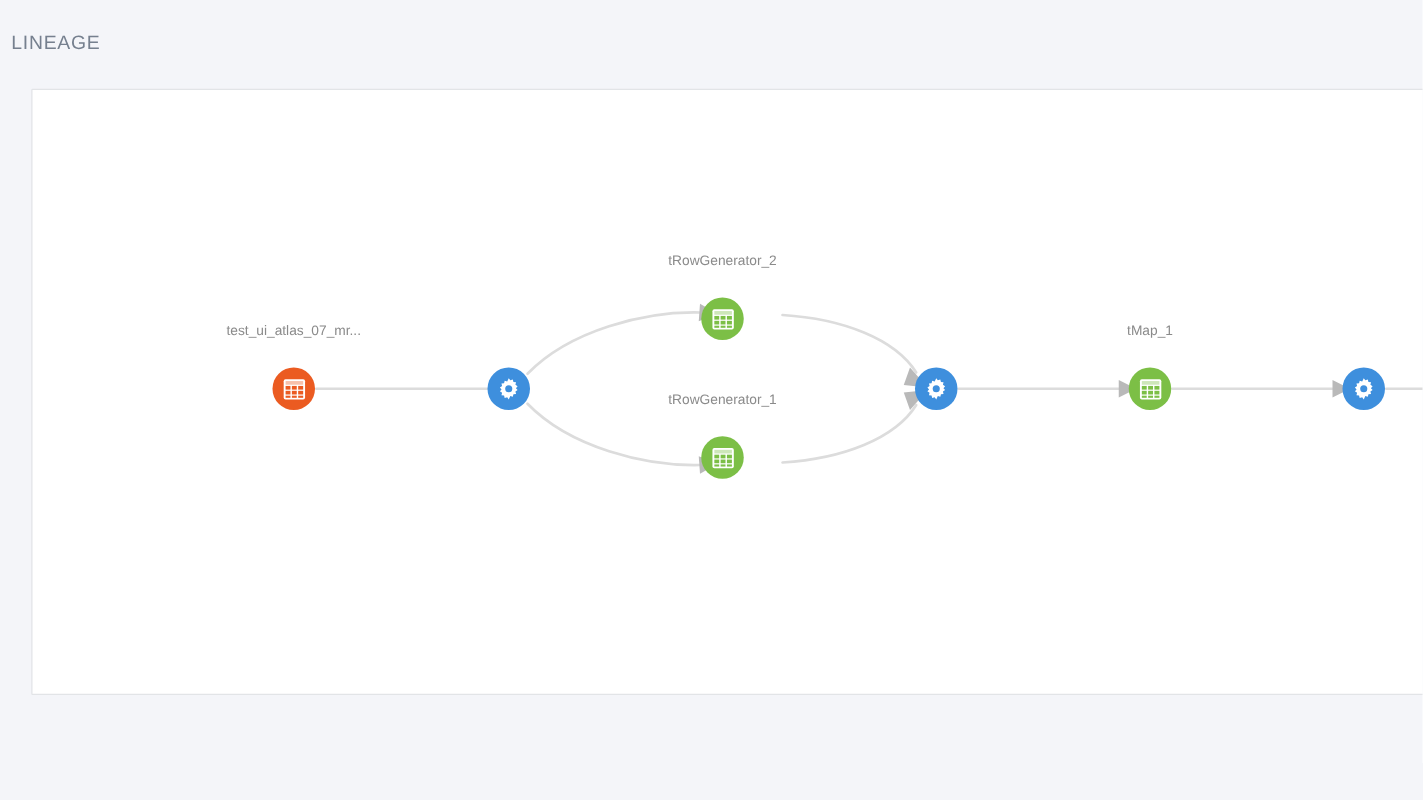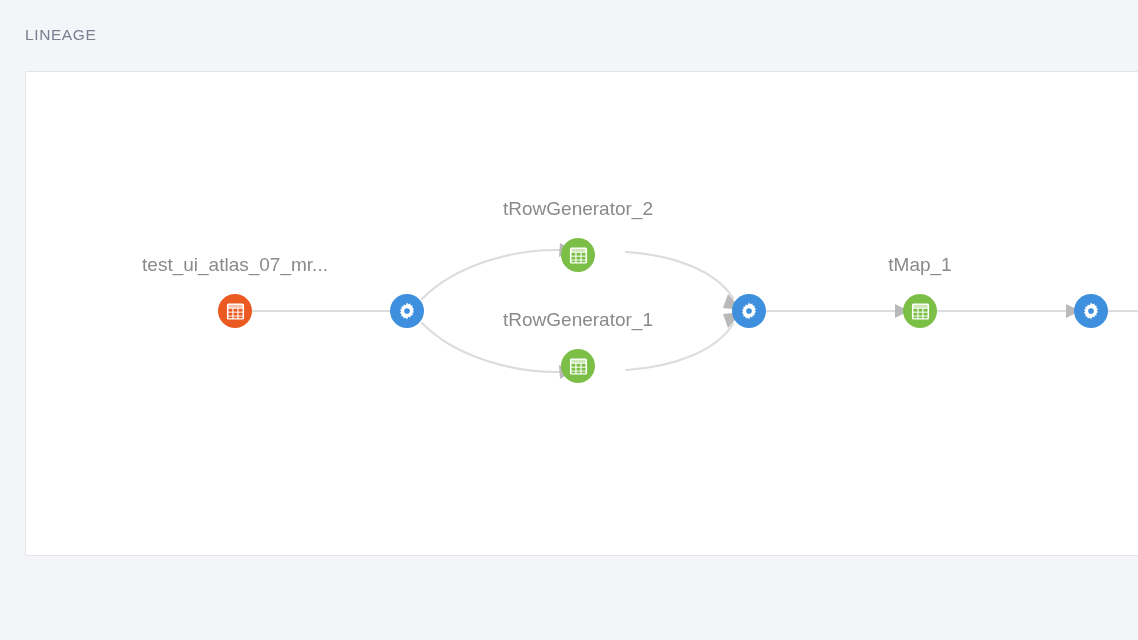--- a/index.html
+++ b/index.html
@@ -13,21 +13,21 @@
     height: 640px;
     background: #f4f5f9;
     font-family: "Liberation Sans", sans-serif;
     overflow: hidden;
     position: relative;
   }
 
   
   #page-title {
     position: absolute;
-    left: 25px;
+    left: 9px;
     top: 24px;
     font-size: 15.5px;
     letter-spacing: 0.6px;
     color: #76808f;
     font-weight: 400;
     line-height: 22px;
     white-space: nowrap;
     user-select: none;
   }
 
@@ -91,21 +91,21 @@
   }
   .node-circle.orange { background: #eb5b21; }
   .node-circle.green  { background: #7cbf46; }
   .node-circle.blue   { background: #3e8fdd; }
 
   .node-label {
     position: absolute;
     top: -55px;
     left: 0;
     transform: translateX(-50%);
-    font-size: 19px;
+    font-size: 11px;
     color: #8a8a8a;
     white-space: nowrap;
     line-height: 18px;
     user-select: none;
   }
 
   .node-icon { display: block; }
 </style>
 </head>
 <body>

